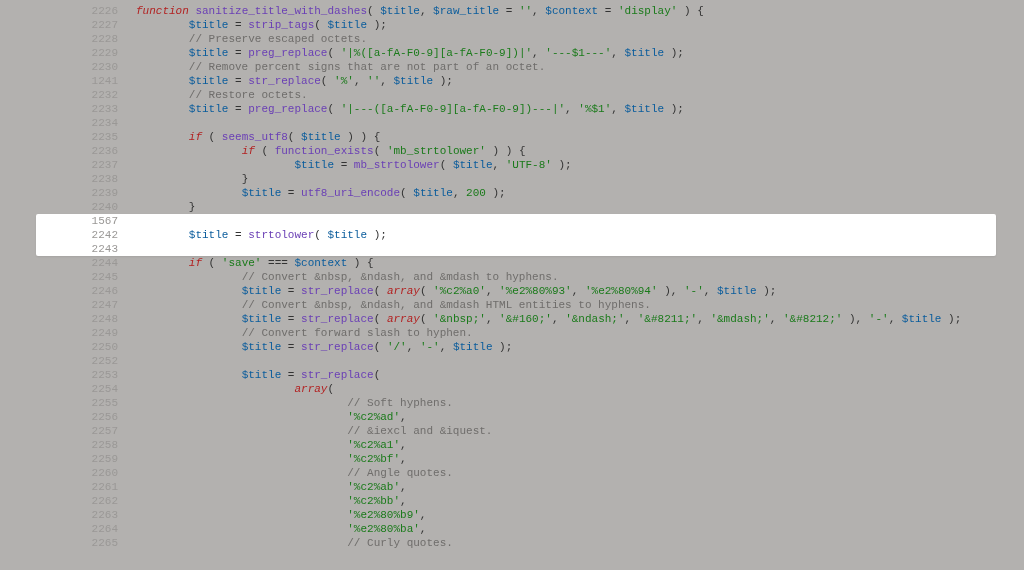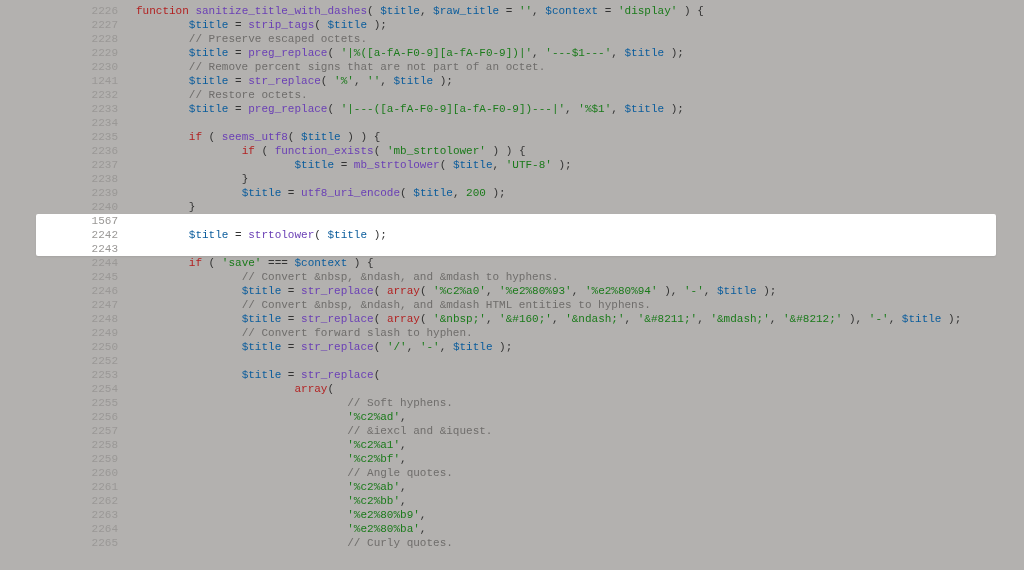--- a/index.html
+++ b/index.html
@@ -46,21 +46,21 @@
   .highlight-band {
     position: absolute;
     left: 36px;
     right: 36px;
     top: 214px;
     height: 42px;
     background: #ffffff;
     border-radius: 2px;
     box-shadow: 0 1px 2px rgba(0,0,0,0.08);
   }
-  .kw   { color: #b22222; }
+  .kw   { color: #b22222; font-style: italic; }
   .fn   { color: #6a3fb5; }
   .str  { color: #1a7a1a; }
   .num  { color: #1a7a1a; }
   .var  { color: #0a5c9c; }
   .com  { color: #6f6d6b; text-align: center; }
   .pn   { color: #333; }
 </style>
 </head>
 <body>
 

